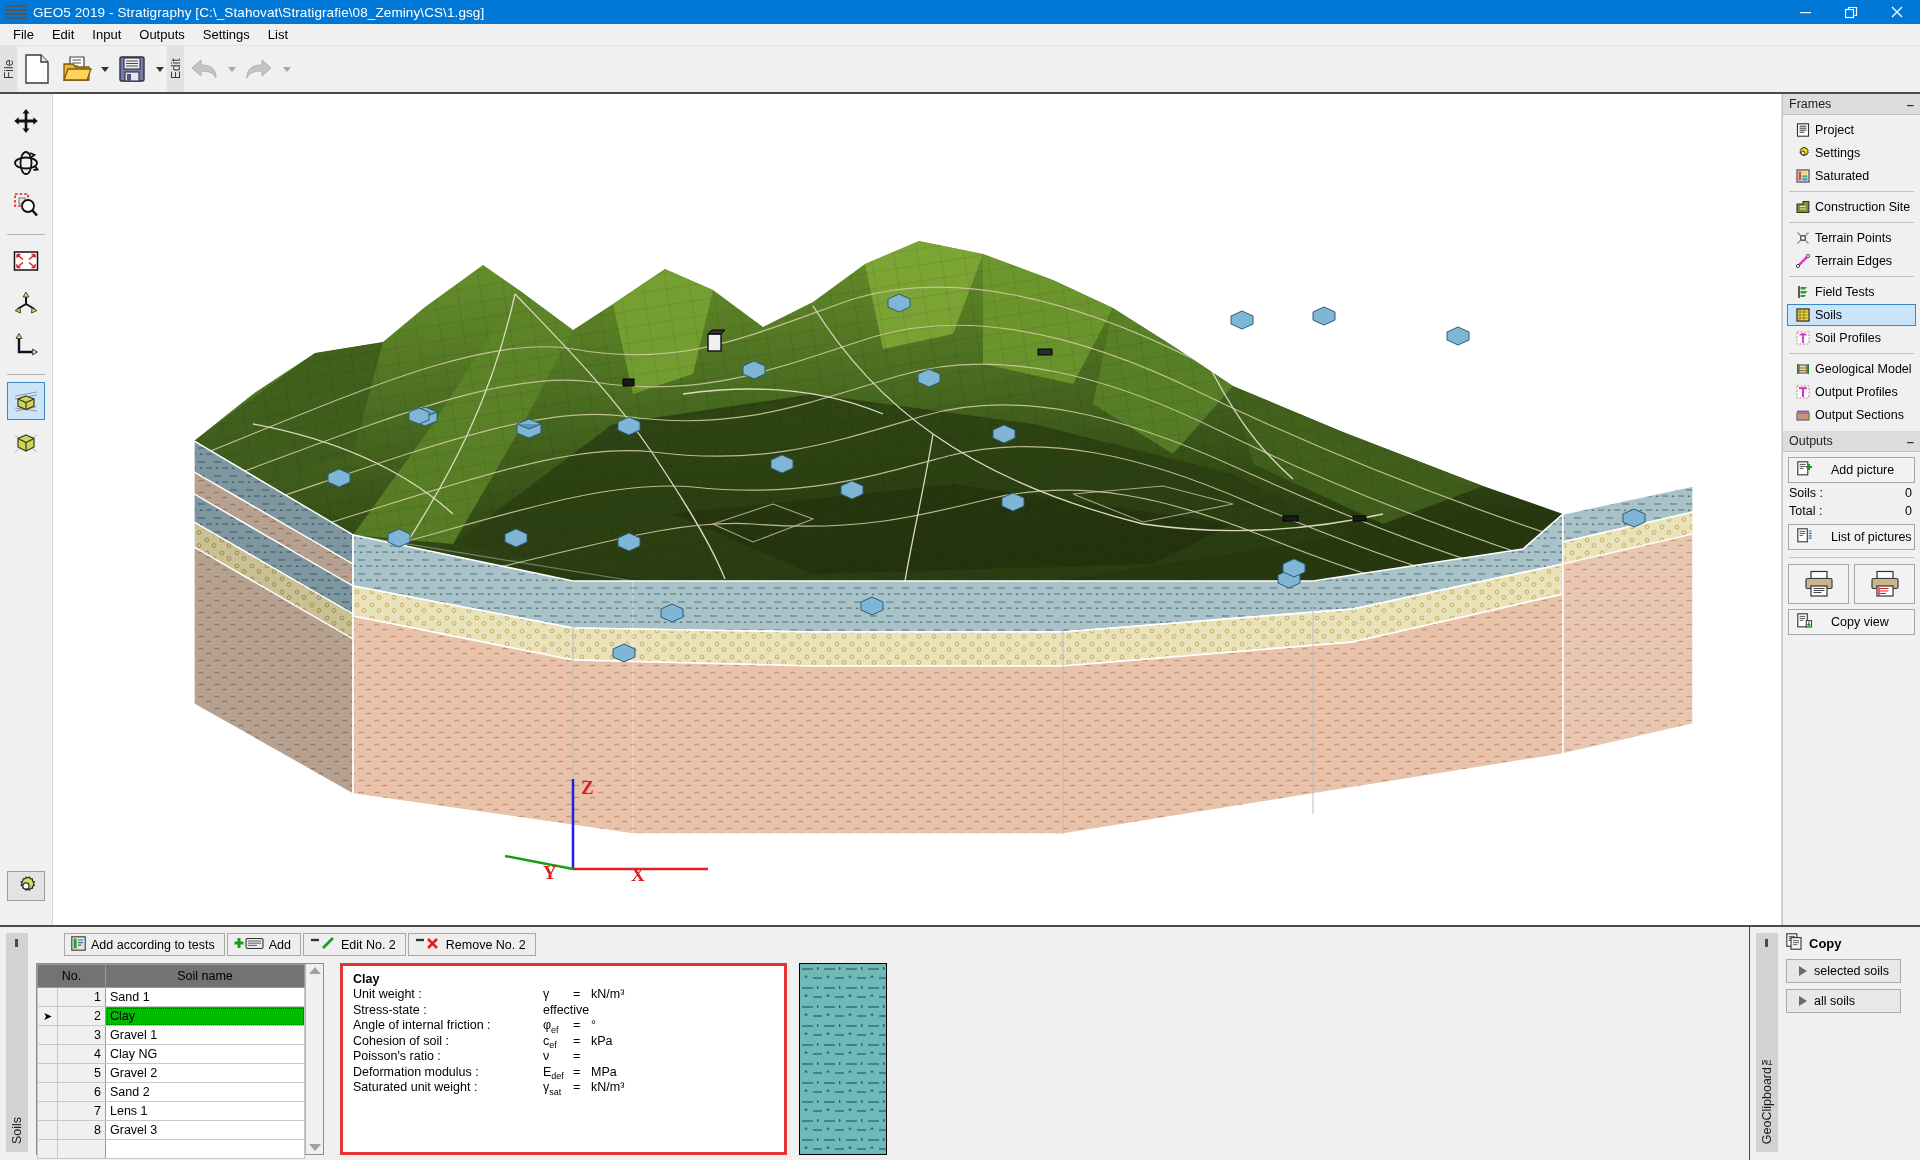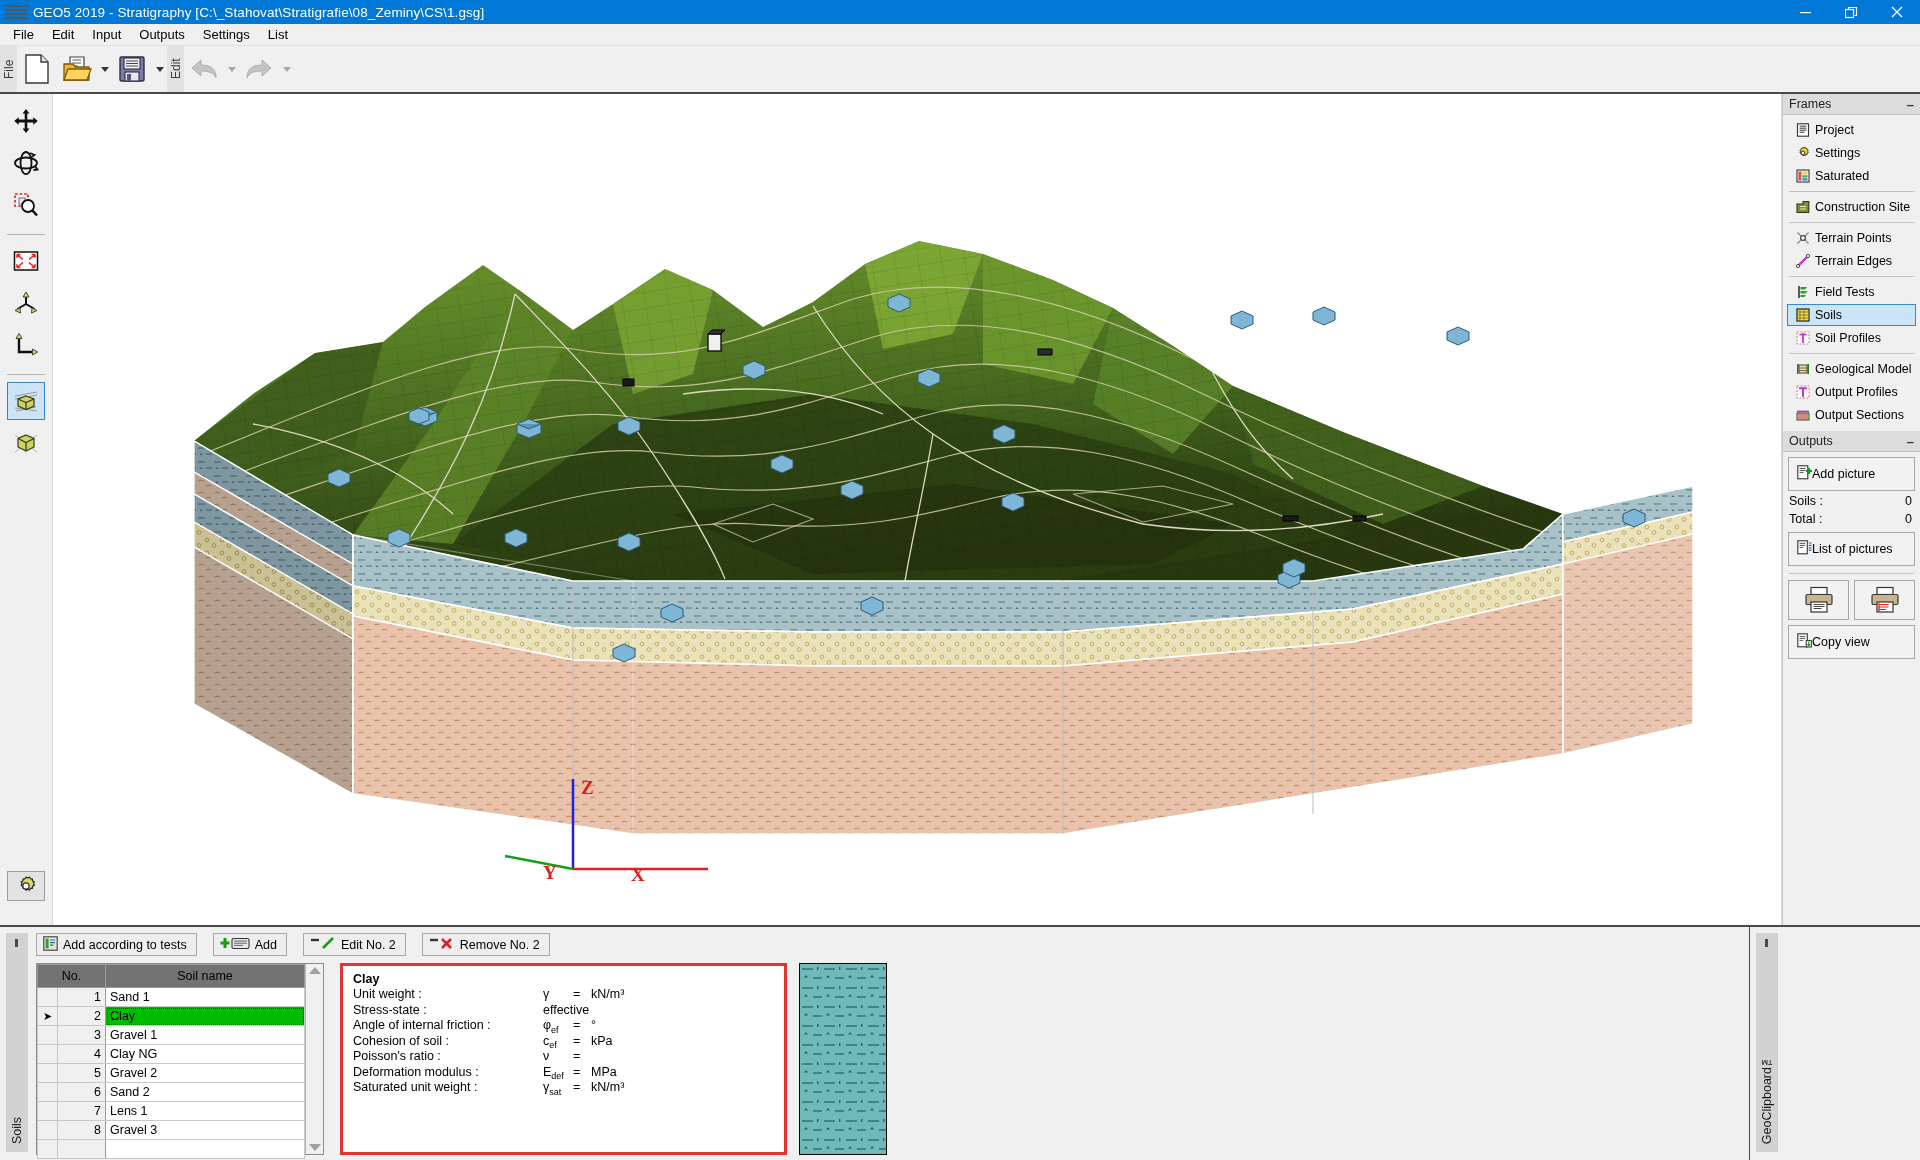--- a/index.html
+++ b/index.html
@@ -105,22 +105,22 @@
   .frame-sep { height:1px; background:#c2c2c2; margin: 4px 6px; }
   .fi-ico { width: 15px; height: 15px; flex: 0 0 15px; display:flex; align-items:center; justify-content:center; }
   .status-box {
     margin: 6px 5px 0 5px; flex: 1 1 auto; min-height: 40px;
     background: #cfe2c8; border: 1px solid #b5cfab;
     display: flex; align-items: flex-start; justify-content: center;
     padding-top: 12px; text-align: center; font-size: 12.5px; line-height: 1.35; color: #1c1c1c;
   }
   .outputs-sec { padding: 0 0 6px 0; }
   .op-btn {
-    margin: 5px 5px 0 5px; height: 34px; background: #f2f2f2; border: 1px solid #a6a6a6;
-    display: flex; align-items: center; gap: 0; padding-left: 8px; font-size: 12.5px;
+    margin: 5px 5px 0 5px; height: 26px; background: #f2f2f2; border: 1px solid #a6a6a6;
+    display: flex; align-items: center; gap: 19px; padding-left: 8px; font-size: 12.5px;
   }
   .op-row {
     display: flex; justify-content: space-between; padding: 3px 8px 1px 6px; font-size: 12.5px;
   }
   .print-row { display: flex; gap: 5px; margin: 6px 5px 0 5px; }
   .print-btn {
     flex: 1 1 0; height: 40px; background: #f2f2f2; border: 1px solid #a6a6a6;
     display: flex; align-items: center; justify-content: center;
   }
   .rp-sep { height:1px; background:#c2c2c2; margin: 7px 6px 0 6px; }
@@ -135,21 +135,21 @@
     display: flex; flex-direction: column; align-items: center; justify-content: flex-end;
     padding-bottom: 8px; position: relative;
   }
   .vtab .grip { position:absolute; top:6px; left:9px; width:3px; height:8px; background:#4a4a4a; }
   .vtab span {
     writing-mode: vertical-rl; transform: rotate(180deg);
     font-size: 12.5px; color: #222;
   }
   .vtab.geo span { color:#1a1a1a; }
   .bottom-main { flex: 1 1 auto; display: flex; flex-direction: column; padding: 6px 0 0 8px; min-width:0; }
-  .btn-row { display: flex; gap: 16px; height: 23px; }
+  .btn-row { display: flex; gap: 2px; height: 23px; margin-left: 28px; }
   .tbtn {
     height: 23px; background: #eeeeee; border: 1px solid #a8a8a8;
     display: flex; align-items: center; gap: 5px; padding: 0 9px 0 6px; font-size: 12.5px;
   }
   .content-row { display: flex; gap: 0; margin-top: 7px; flex: 1 1 auto; min-height:0; }
 
   .table-box {
     width: 288px; flex: 0 0 288px; height: 192px;
     border: 1px solid #8d8d8d; background: #fff; display: flex; flex-direction: column;
   }
@@ -1014,15 +1014,36 @@
       </div>
     </div>
 
     <div class="bottom-right-sep"></div>
 
     <div class="clip-pane">
       <div class="vtab geo" style="margin:6px 0 8px 6px;">
         <div class="grip"></div>
         <span>GeoClipboard™</span>
       </div>
+      <div class="clip-inner">
+        <div class="clip-hdr">
+          <span>
+            <svg width="17" height="17" viewBox="0 0 17 17">
+                <rect x="0.8" y="0.8" width="10" height="12.5" fill="#fff" stroke="#333" stroke-width="1.1"></rect>
+                <path d="M2.6 3.4 H8.8 M2.6 5.4 H8.8 M2.6 7.4 H7" stroke="#555" stroke-width="1"></path>
+                <rect x="5" y="4.6" width="10" height="11.6" fill="#f4f4f4" stroke="#333" stroke-width="1.1"></rect>
+                <path d="M7 7.6 H13 M7 9.6 H13 M7 11.6 H11.4" stroke="#666" stroke-width="1"></path>
+              </svg>
+          </span>
+          <span>Copy</span>
+        </div>
+        <div class="clip-btn">
+          <span class="tri-r"></span>
+          <span>selected soils</span>
+        </div>
+        <div class="clip-btn">
+          <span class="tri-r"></span>
+          <span>all soils</span>
+        </div>
+      </div>
     </div>
   </div>
 </div>
 
 </body></html>

